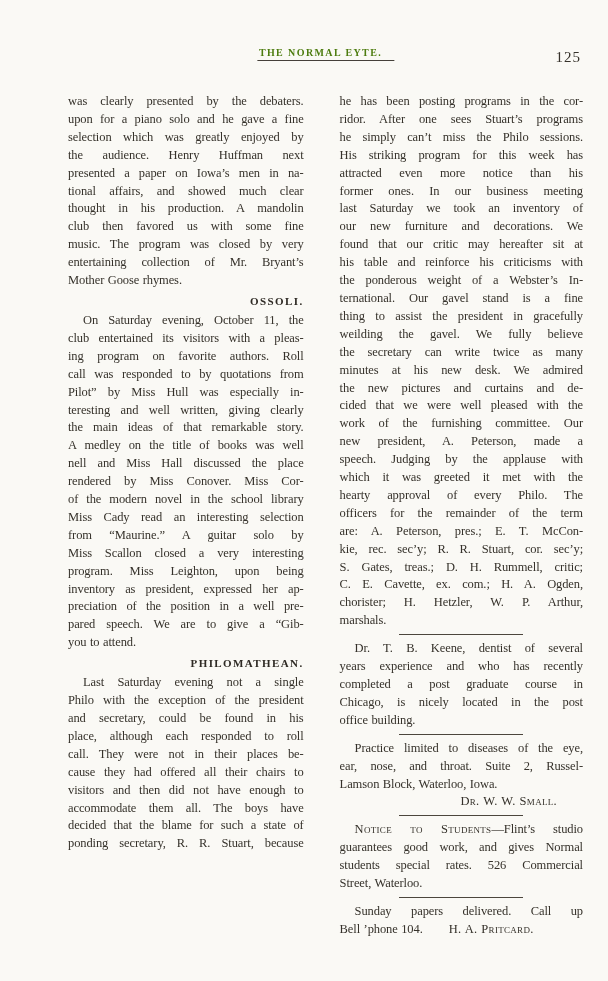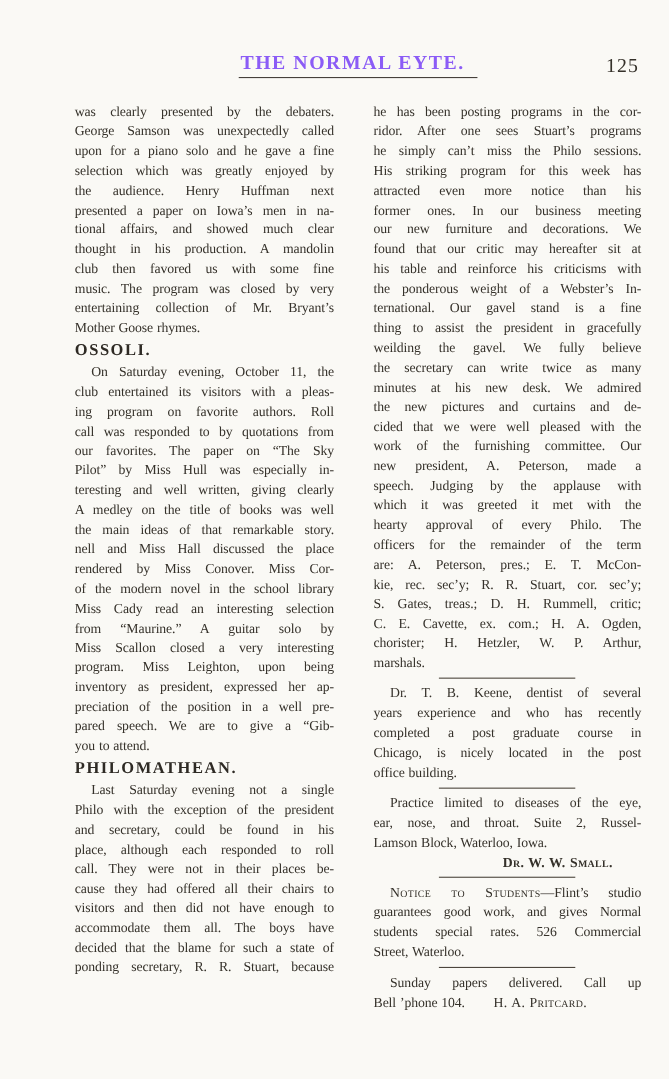--- a/index.html
+++ b/index.html
@@ -7,76 +7,74 @@
     width:608px; height:981px; overflow:hidden;
     background:#faf9f5;
     font-family:"Liberation Serif","DejaVu Serif",serif;
     color:#35312a;
   }
   .page { position:relative; box-sizing:border-box; width:608px; height:981px;
           padding:47px 25px 0 68px; }
   .header { position:relative; height:22px; margin-bottom:24px; }
   .masthead {
     position:absolute; left:50%; transform:translateX(-50%); top:0;
-    font-weight:bold; font-size:18px; letter-spacing:1.4px; white-space:nowrap;
-    border-bottom:1.5px solid #45403a; padding:0 12px 2px 2px; color:#8b5cf6;
+    font-weight:bold; font-size:10px; letter-spacing:1.4px; white-space:nowrap;
+    border-bottom:1.5px solid #45403a; padding:0 12px 2px 2px; color:#4d7c0f;
   }
-  .pagenum { position:absolute; right:2px; top:2px; font-size:18px; letter-spacing:1px; }
+  .pagenum { position:absolute; right:2px; top:2px; font-size:15px; letter-spacing:1px; }
   .cols { display:flex; gap:36px; }
   .col-left  { width:242px; }
   .col-right { width:250px; }
   .tline {
     font-size:12.5px; line-height:17.9px; letter-spacing:-0.1px;
     text-align:justify; word-spacing:0.5px;
   }
   .tline.just { text-align-last:justify; }
   .tline.indent { padding-left:15px; }
-  .tline.alignright { text-align:right; text-align-last:right; padding-right:26px;font-weight:bold; }
+  .tline.alignright { text-align:right; text-align-last:right; padding-right:26px; }
   .sec-heading {
-    text-align:left; font-size:15px; font-weight:700; letter-spacing:1.4px;
+    text-align:right; font-size:11px; font-weight:700; letter-spacing:1.4px;
     line-height:17px; margin:3px 0 2px; color:#2e2a24;
   }
   .rule { width:124px; height:0; border-top:1px solid #4c463d; margin:4px auto 5px auto; }
   .sc { font-variant:small-caps; letter-spacing:0.3px; }
 </style>
 </head>
 <body>
 
 <div class="page">
   <div class="header">
     <div class="masthead">THE NORMAL EYTE.</div>
     <div class="pagenum">125</div>
   </div>
   <div class="cols">
     <div class="col-left">
         <div class="para">
           <div class="tline just">was clearly presented by the debaters.</div>
-          <div class="tline just">George Samson was unexpectedly called</div>
           <div class="tline just">upon for a piano solo and he gave a fine</div>
           <div class="tline just">selection which was greatly enjoyed by</div>
           <div class="tline just">the audience. Henry Huffman next</div>
           <div class="tline just">presented a paper on Iowa’s men in na-</div>
           <div class="tline just">tional affairs, and showed much clear</div>
           <div class="tline just">thought in his production. A mandolin</div>
           <div class="tline just">club then favored us with some fine</div>
           <div class="tline just">music. The program was closed by very</div>
           <div class="tline just">entertaining collection of Mr. Bryant’s</div>
           <div class="tline">Mother Goose rhymes.</div>
         </div>
         <div class="sec-heading">OSSOLI.</div>
         <div class="para">
           <div class="tline just indent">On Saturday evening, October 11, the</div>
           <div class="tline just">club entertained its visitors with a pleas-</div>
           <div class="tline just">ing program on favorite authors. Roll</div>
           <div class="tline just">call was responded to by quotations from</div>
-          <div class="tline just">our favorites. The paper on “The Sky</div>
           <div class="tline just">Pilot” by Miss Hull was especially in-</div>
           <div class="tline just">teresting and well written, giving clearly</div>
+          <div class="tline just">the main ideas of that remarkable story.</div>
           <div class="tline just">A medley on the title of books was well</div>
-          <div class="tline just">the main ideas of that remarkable story.</div>
           <div class="tline just">nell and Miss Hall discussed the place</div>
           <div class="tline just">rendered by Miss Conover. Miss Cor-</div>
           <div class="tline just">of the modern novel in the school library</div>
           <div class="tline just">Miss Cady read an interesting selection</div>
           <div class="tline just">from “Maurine.” A guitar solo by</div>
           <div class="tline just">Miss Scallon closed a very interesting</div>
           <div class="tline just">program. Miss Leighton, upon being</div>
           <div class="tline just">inventory as president, expressed her ap-</div>
           <div class="tline just">preciation of the position in a well pre-</div>
           <div class="tline just">pared speech. We are to give a “Gib-</div>
@@ -97,20 +95,21 @@
         </div>
       </div>
     <div class="col-right">
         <div class="para">
           <div class="tline just">he has been posting programs in the cor-</div>
           <div class="tline just">ridor. After one sees Stuart’s programs</div>
           <div class="tline just">he simply can’t miss the Philo sessions.</div>
           <div class="tline just">His striking program for this week has</div>
           <div class="tline just">attracted even more notice than his</div>
           <div class="tline just">former ones. In our business meeting</div>
+          <div class="tline just">last Saturday we took an inventory of</div>
           <div class="tline just">our new furniture and decorations. We</div>
           <div class="tline just">found that our critic may hereafter sit at</div>
           <div class="tline just">his table and reinforce his criticisms with</div>
           <div class="tline just">the ponderous weight of a Webster’s In-</div>
           <div class="tline just">ternational. Our gavel stand is a fine</div>
           <div class="tline just">thing to assist the president in gracefully</div>
           <div class="tline just">weilding the gavel. We fully believe</div>
           <div class="tline just">the secretary can write twice as many</div>
           <div class="tline just">minutes at his new desk. We admired</div>
           <div class="tline just">the new pictures and curtains and de-</div>

